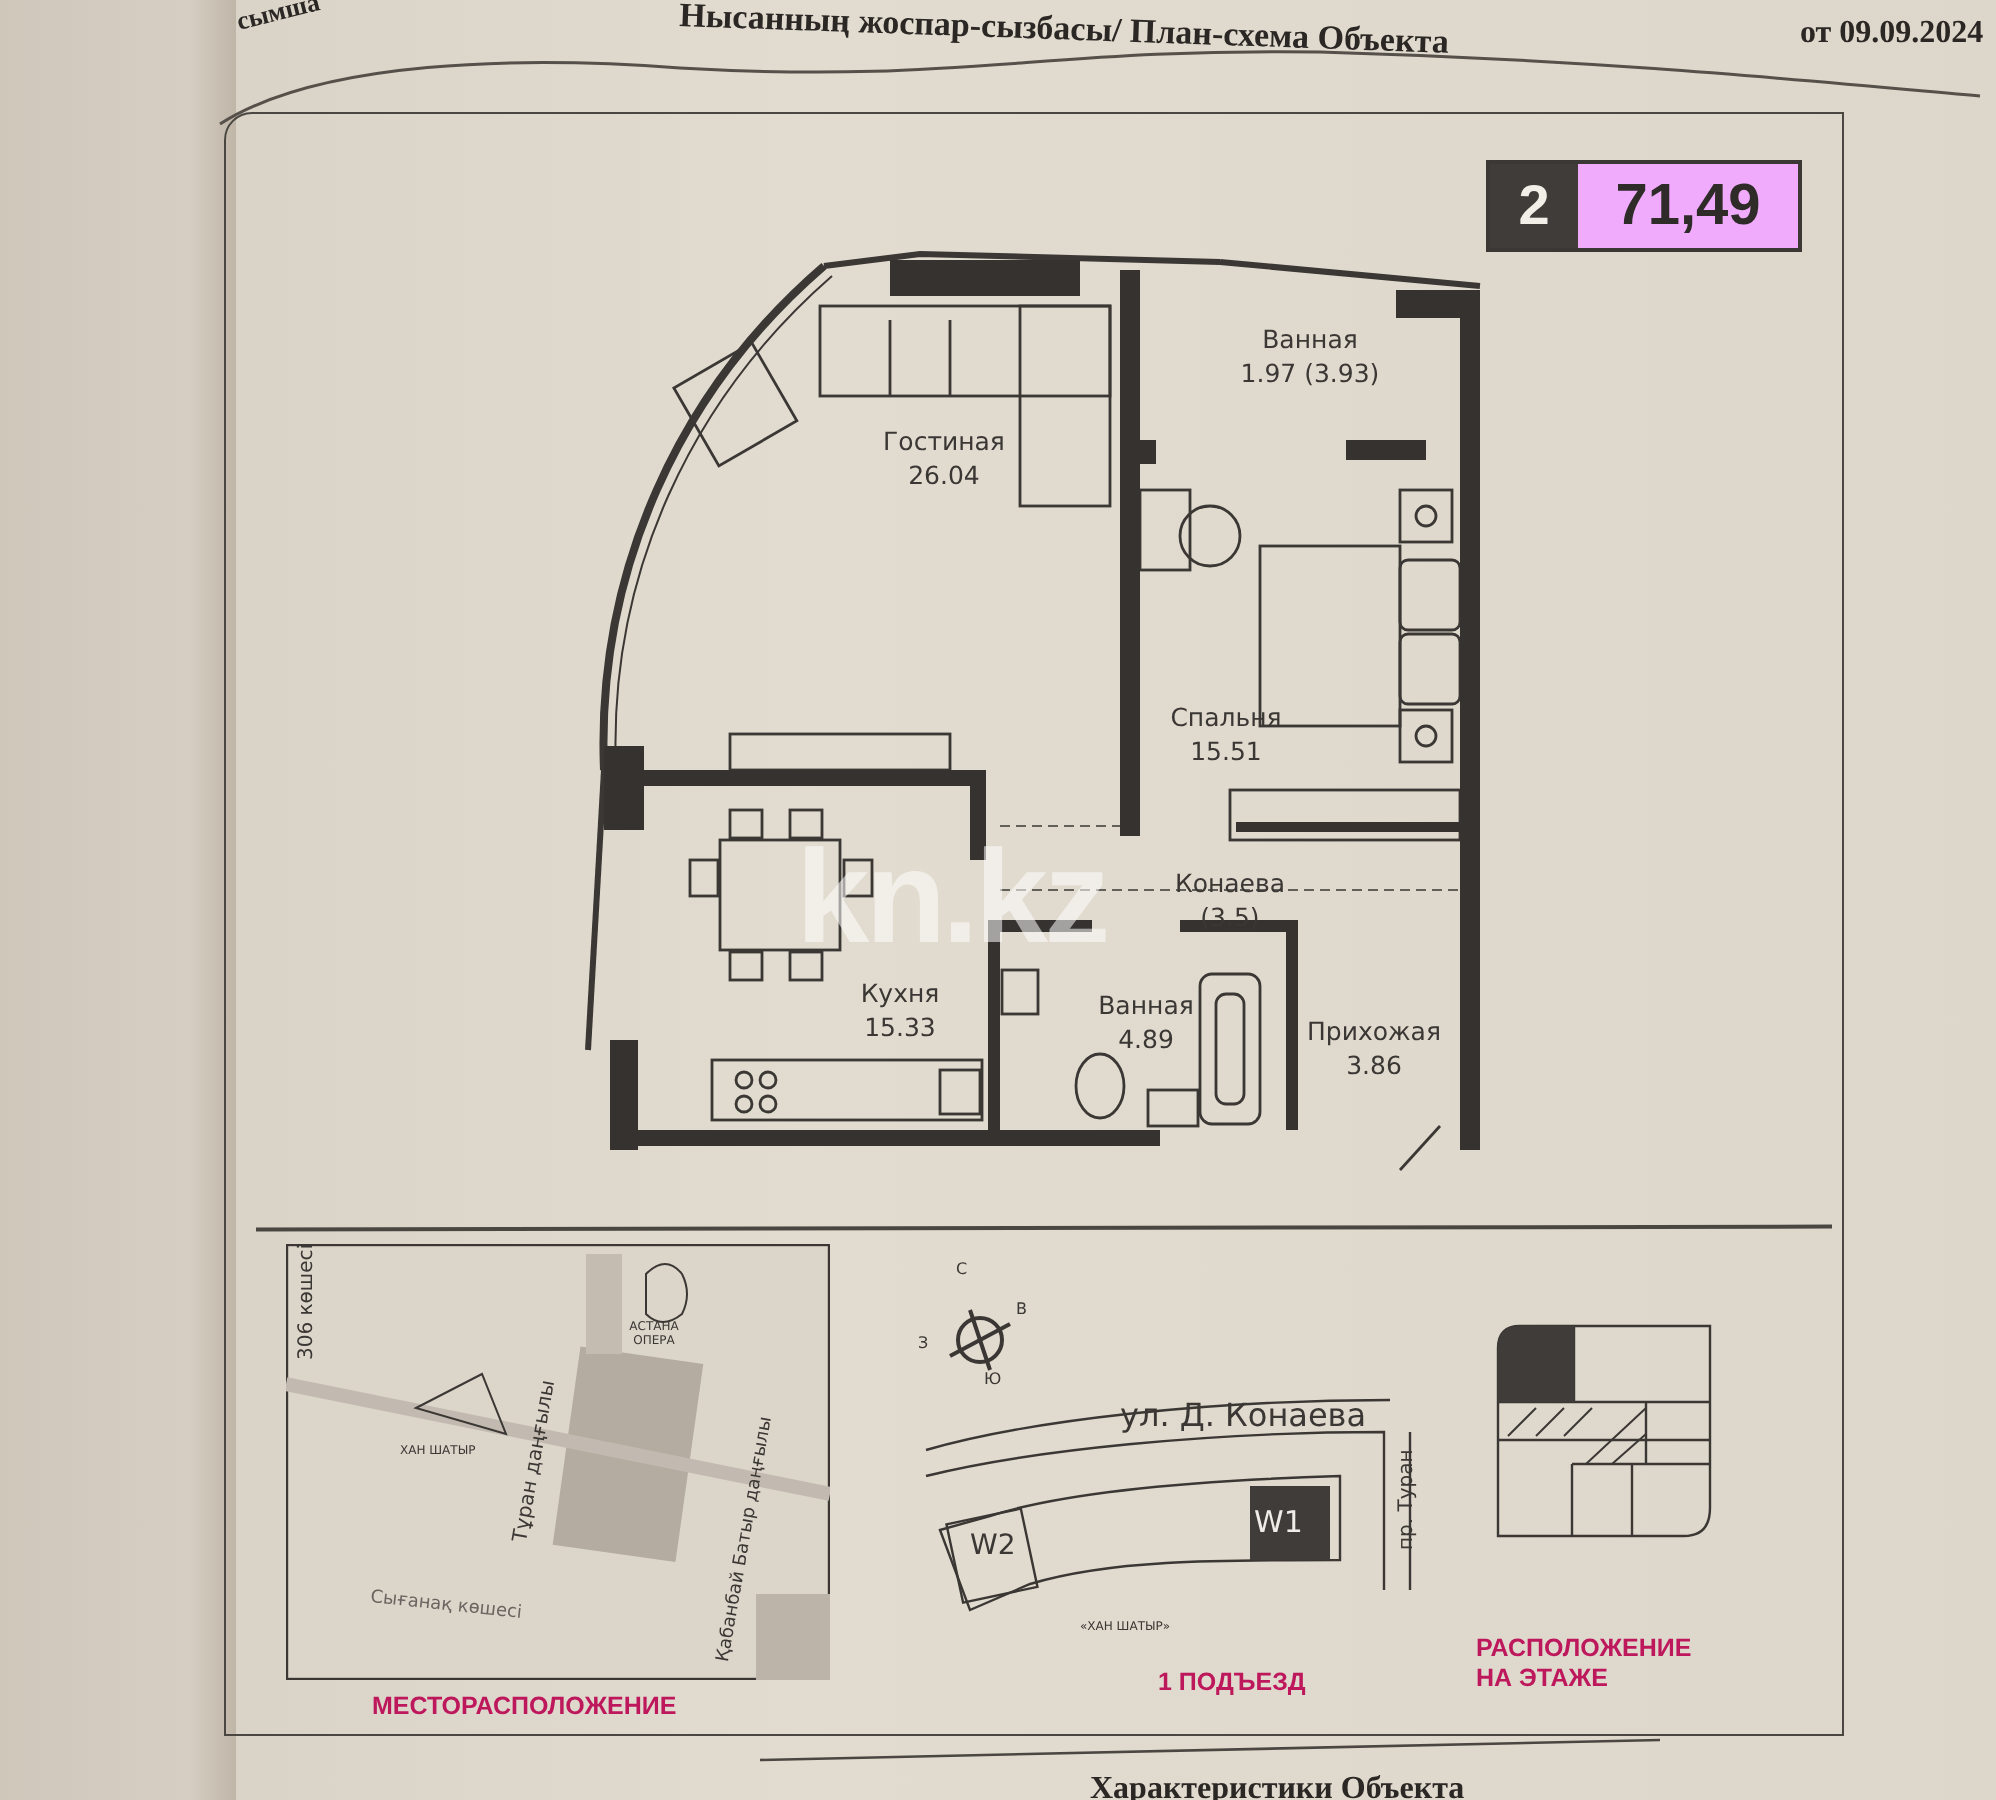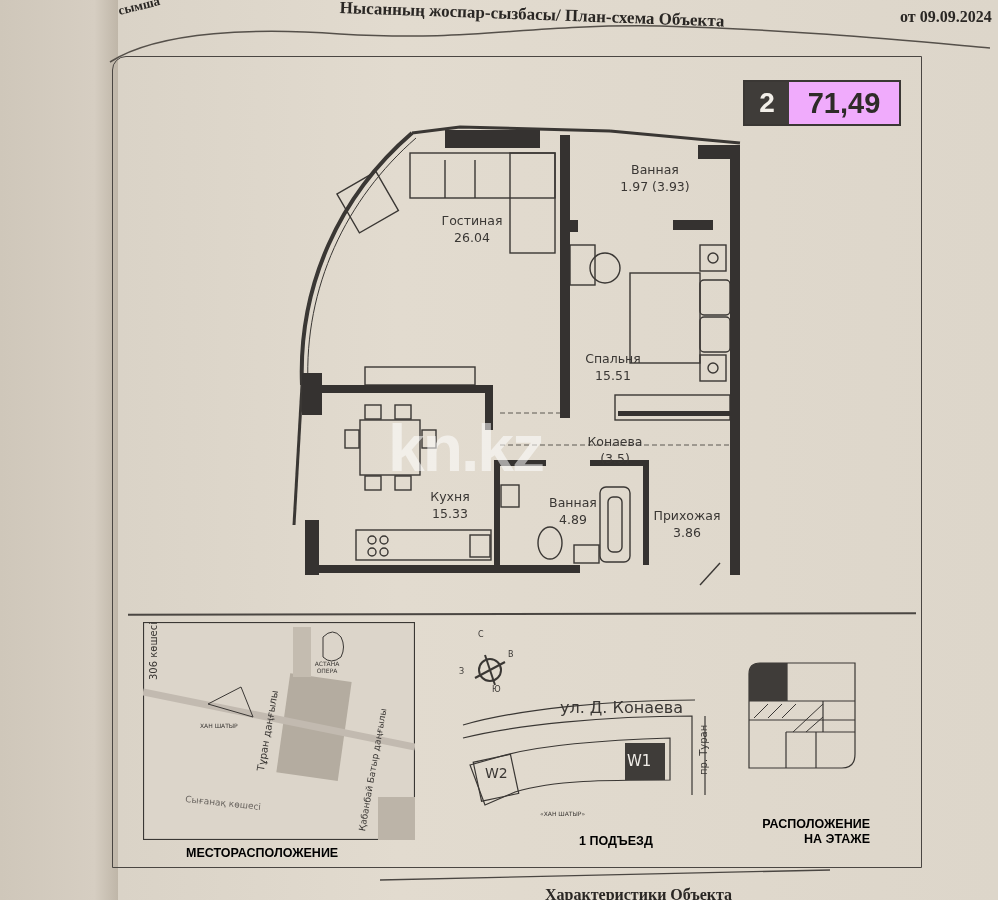--- a/index.html
+++ b/index.html
@@ -1,27 +1,27 @@
 <!DOCTYPE html>
 <html><head>
 <meta charset="utf-8">
 <style>
   html,body{margin:0;padding:0;}
   body{width:998px;height:900px;overflow:hidden;background:#cfc6b8;font-family:"DejaVu Sans",sans-serif;position:relative;}
   .paper{position:absolute;left:0;top:0;width:998px;height:900px;background:linear-gradient(90deg,#d3cbbe 0%,#dad3c7 12%,#e2dbcf 40%,#ddd6ca 100%);}
   .spine{position:absolute;left:0;top:0;width:118px;height:900px;background:linear-gradient(90deg,#cfc7ba,#d6cec2 80%,#bfb6a8);}
   .hdr{position:absolute;font-family:"Liberation Serif",serif;font-weight:bold;color:#2a2724;}
   .frame{position:absolute;left:112px;top:56px;width:808px;height:810px;border:1.5px solid #4a4642;border-radius:14px 0 0 0;}
-  .wm{position:absolute;left:388px;top:410px;font-family:"Liberation Sans",sans-serif;font-size:66px;font-weight:bold;color:rgba(255,255,255,0.55);letter-spacing:-2px;text-align:right;}
+  .wm{position:absolute;left:398px;top:410px;font-family:"Liberation Sans",sans-serif;font-size:66px;font-weight:bold;color:rgba(255,255,255,0.55);letter-spacing:-2px;text-align:right;}
   .badge{position:absolute;left:743px;top:80px;height:42px;display:flex;border:2px solid #3a3734;}
   .badge .rooms{width:44px;background:#3f3c39;color:#f2efe9;font:bold 28px "Liberation Sans",sans-serif;display:flex;align-items:center;justify-content:center;}
   .badge .area{width:110px;background:#f0abfc;color:#2e2b28;font:bold 29px "Liberation Sans",sans-serif;display:flex;align-items:center;justify-content:center;}
   .rl{position:absolute;text-align:center;font-family:"DejaVu Sans",sans-serif;font-size:12.5px;color:#3a3734;line-height:17px;}
   .divider{position:absolute;left:128px;top:613px;width:788px;height:2px;background:#4a4642;transform:rotate(-0.1deg);}
-  .cap{position:absolute;font:bold 12.5px "Liberation Sans",sans-serif;color:#000000;text-align:right;}
+  .cap{position:absolute;font:bold 12.5px "Liberation Sans",sans-serif;color:#be185d;text-align:left;}
   .tiny{position:absolute;font-family:"DejaVu Sans",sans-serif;color:#3a3734;}
 </style>
 </head>
 <body>
 
 <div class="paper"></div>
 <div class="spine"></div>
 
 <div class="hdr" style="left:118px;top:-2px;font-size:13px;transform:rotate(-14deg);">сымша</div>
 <div class="hdr" style="left:340px;top:-2px;font-size:17px;transform:rotate(2deg);transform-origin:left top;">Нысанның жоспар-сызбасы/ План-схема Объекта</div>

